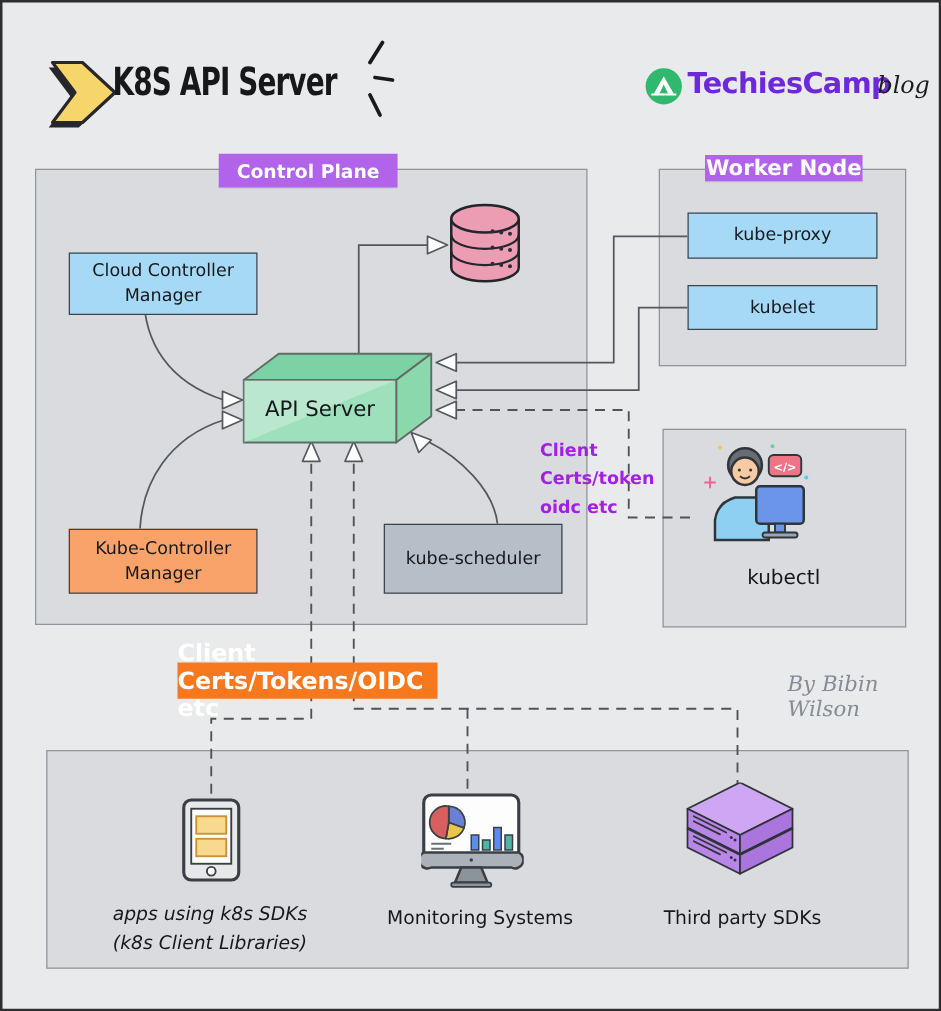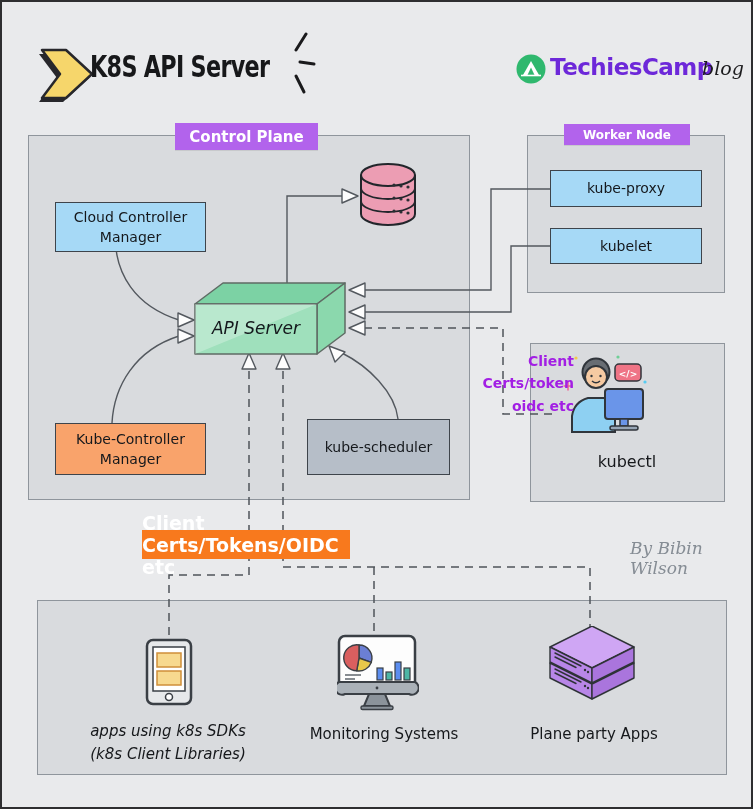--- a/index.html
+++ b/index.html
@@ -13,26 +13,26 @@
   
   .grp-label{position:absolute;z-index:3;background:#b263ec;color:#ffffff;display:flex;align-items:center;justify-content:center;font-weight:600;box-shadow:0 1px 0 rgba(0,0,0,0.08);}
   
   .node{position:absolute;z-index:3;border:1.6px solid #3e444b;display:flex;align-items:center;justify-content:center;text-align:center;color:#15181c;font-size:14px;line-height:1.45;padding:2px 6px;}
   .node-blue{background:#a6d9f6;}
   .node-orange{background:#f9a36b;}
   .node-gray{background:#b6bec8;}
   
   .diagram-text{position:absolute;z-index:3;color:#16181b;text-align:center;}
   .banner{position:absolute;z-index:3;background:#f8791d;color:#fff;display:flex;align-items:center;justify-content:center;font-weight:600;font-size:19px;}
-  .purple-note{position:absolute;z-index:3;color:#a21fe4;font-weight:700;font-size:14px;text-align:right;line-height:1.6;}
+  .purple-note{position:absolute;z-index:3;color:#a21fe4;font-weight:700;font-size:14px;text-align:left;line-height:1.6;}
   .credit{position:absolute;z-index:3;color:#858c94;font-style:italic;font-size:17px;font-family:"DejaVu Serif",serif;}
   .big-title{position:absolute;z-index:3;color:#17181a;font-size:31px;font-weight:900;letter-spacing:-1px;transform:scaleX(0.72);transform-origin:left center;white-space:nowrap;}
   .brand-name{position:absolute;z-index:3;color:#6d28d9;font-size:23px;font-weight:800;letter-spacing:-0.5px;white-space:nowrap;}
   .brand-tag{position:absolute;z-index:3;color:#1c1c1e;font-size:19px;font-style:italic;font-family:"DejaVu Serif",serif;}
-  .api-label{position:absolute;z-index:4;font-size:17px;color:#14181c;text-align:center;font-style:italic;}
+  .api-label{position:absolute;z-index:4;font-size:17px;color:#14181c;text-align:center;}
   svg{display:block;}
 </style>
 </head>
 <body>
 
 <div id="stage">
 
   <svg class="abs fg" style="left:36px;top:42px;" width="64" height="60" viewBox="0 0 64 60">
     <polygon points="1,10 25,10 51,34 25,58 1,58 19,34" fill="#27272b"></polygon>
     <polygon points="4,6 28,6 54,30 28,54 4,54 22,30" fill="#f6d66b" stroke="#27272b" stroke-width="2.5" stroke-linejoin="round"></polygon>
@@ -81,21 +81,21 @@
       <polygon points="356,194 340,187 340,201"></polygon>
       <polygon points="347,288 363,281 363,295"></polygon>
       <polygon points="347,310 363,303 363,317"></polygon>
       <polygon points="347,326 363,319 363,333"></polygon>
       <polygon points="247,351 240,367 254,367"></polygon>
       <polygon points="281,351 274,367 288,367"></polygon>
     </g>
   </svg>
 
   <div class="grp-label" style="left:173px;top:121px;width:143px;height:27px;font-size:15px;">Control Plane</div>
-  <div class="grp-label" style="left:562px;top:122px;width:126px;height:21px;font-size:12px;">Worker Node</div>
+  <div class="grp-label" style="left:562px;top:122px;width:126px;height:21px;font-size:17px;">Worker Node</div>
 
   <div class="node node-blue" style="left:53px;top:183px;width:151px;height:50px;margin-top:17px;">Cloud Controller Manager</div>
   <div class="node node-gray" style="left:305px;top:417px;width:143px;height:56px;">kube-scheduler</div>
   <div class="node node-orange" style="left:53px;top:421px;width:151px;height:52px;">Kube-Controller Manager</div>
 
   <svg class="abs fg" style="left:188px;top:276px;" width="175" height="82" viewBox="0 0 175 82">
     <polygon points="5,26 33,5 155,5 127,26" fill="#7cd2a4" stroke="#5f6b64" stroke-width="1.5" stroke-linejoin="round"></polygon>
     <polygon points="127,26 155,5 155,55 127,76" fill="#8bd8ad" stroke="#5f6b64" stroke-width="1.5" stroke-linejoin="round"></polygon>
     <polygon points="5,26 127,26 127,76 5,76" fill="#9fe0bc" stroke="#5f6b64" stroke-width="1.5" stroke-linejoin="round"></polygon>
     <polygon points="5,26 127,26 5,76" fill="rgba(255,255,255,0.28)"></polygon>
@@ -200,15 +200,15 @@
       <line x1="7" y1="43" x2="33" y2="56"></line>
       <line x1="7" y1="47" x2="28" y2="57.5"></line>
     </g>
     <g fill="#2f3338">
       <circle cx="37" cy="44" r="1.2"></circle>
         <circle cx="40" cy="46" r="1.2"></circle>
       <circle cx="37" cy="60" r="1.2"></circle>
         <circle cx="40" cy="62" r="1.2"></circle>
     </g>
   </svg>
-  <div class="diagram-text" style="left:502px;top:723px;width:180px;font-size:15px;">Plane party Apps</div>
+  <div class="diagram-text" style="left:502px;top:723px;width:180px;font-size:15px;">Third party SDKs</div>
 
 </div>
 
 </body></html>

